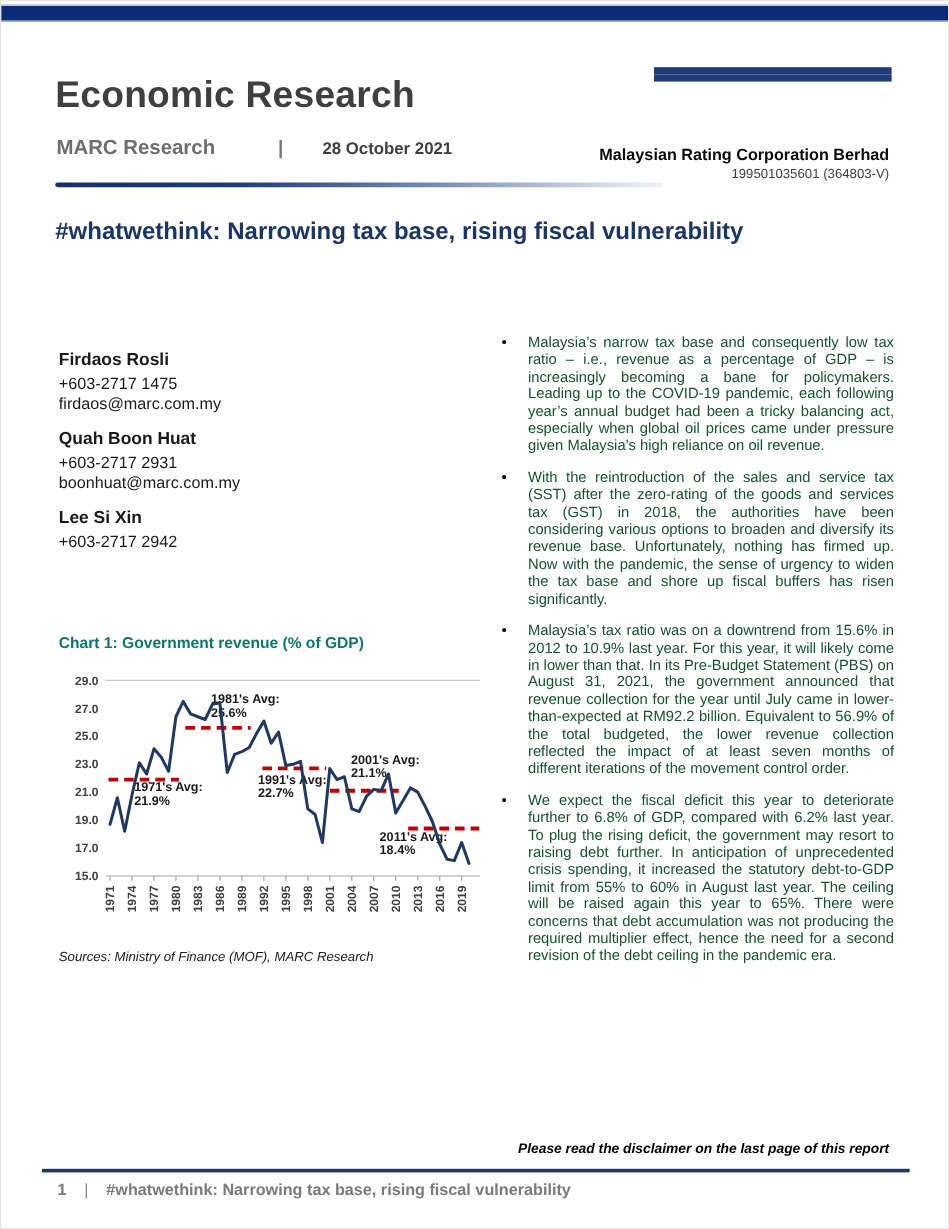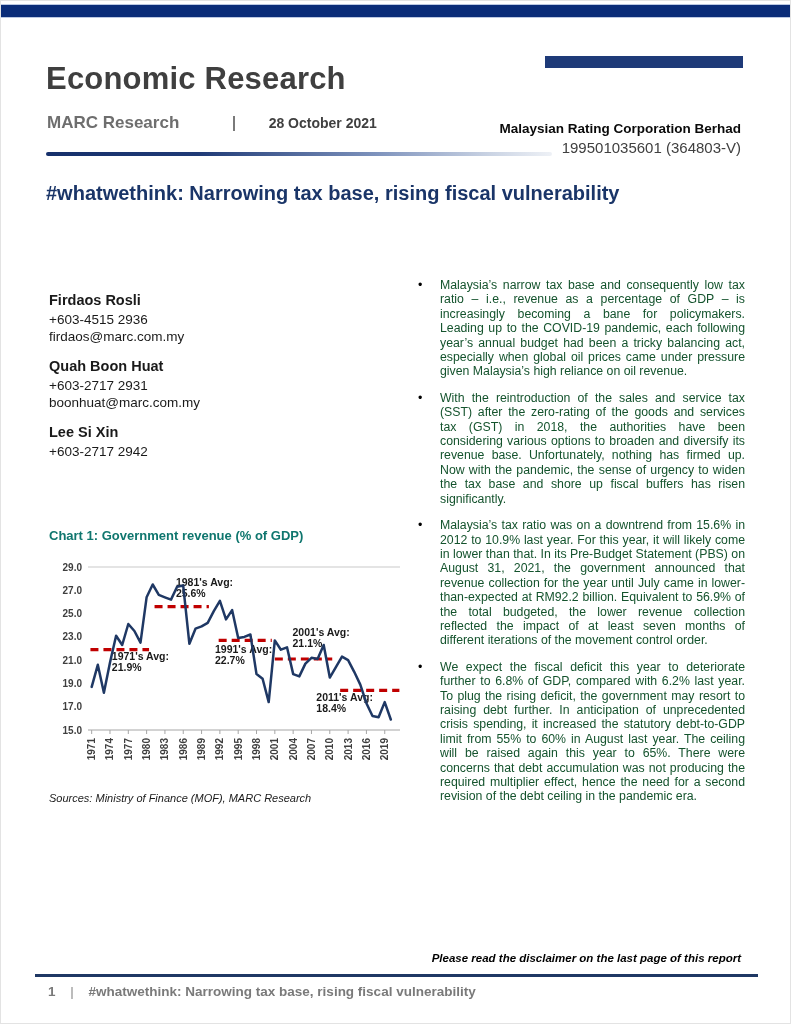--- a/index.html
+++ b/index.html
@@ -18,21 +18,21 @@
   .meta-sub { font-size:17px; font-weight:bold; color:#6E6E6E; }
   .meta-sep { font-size:16px; font-weight:bold; color:#7a7a7a; margin-left:48px; }
   .meta-date { font-size:14px; font-weight:bold; color:#404040; margin-left:28px; }
 
   .logo { position:absolute; top:55px; left:544px; width:198px; text-align:center; }
   .logo-bar { height:6px; background:#1E3A78; }
   .logo-word { font-family:"Liberation Serif", serif; font-weight:bold; color:#C0161D;
     font-size:47px; line-height:51px; letter-spacing:2px; padding:1px 0; }
   .logo-company { position:absolute; top:120px; right:49px; font-size:13.5px;
     font-weight:bold; color:#0a0a0a; }
-  .logo-reg { position:absolute; top:138px; right:49px; font-size:15px; color:#404040; }
+  .logo-reg { position:absolute; top:138px; right:49px; font-size:11px; color:#404040; }
 
   .header-rule { position:absolute; top:151px; left:45px; width:506px; height:4px;
     border-radius:2px;
     background:linear-gradient(to right,#16306B 0%,#1F3A76 30%,#7D92BC 65%,#CBD4E4 88%,#EEF1F6 100%); }
 
   .report-title { position:absolute; top:181px; left:45px; font-size:20px;
     font-weight:bold; color:#1A3568; }
 
   .authors { position:absolute; top:291px; left:48px; width:310px;
     font-size:13.5px; line-height:17px; color:#1a1a1a; }
@@ -76,21 +76,21 @@
   <div class="logo-company">Malaysian Rating Corporation Berhad</div>
   <div class="logo-reg">199501035601 (364803-V)</div>
 
   <div class="header-rule"></div>
 
   <h2 class="report-title">#whatwethink: Narrowing tax base, rising fiscal vulnerability</h2>
 
   <div class="authors">
     <div class="author">
       <div class="author-name">Firdaos Rosli</div>
-      <div class="author-phone">+603-4515 2936</div>
+      <div class="author-phone">+603-2717 1475</div>
       <div class="author-email">firdaos@marc.com.my</div>
     </div>
     <div class="author">
       <div class="author-name">Quah Boon Huat</div>
       <div class="author-phone">+603-2717 2931</div>
       <div class="author-email">boonhuat@marc.com.my</div>
     </div>
     <div class="author">
       <div class="author-name">Lee Si Xin</div>
       <div class="author-phone">+603-2717 2942</div>

